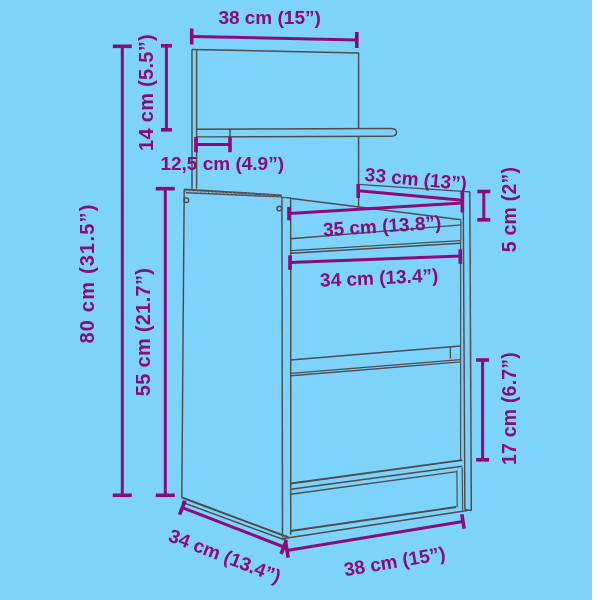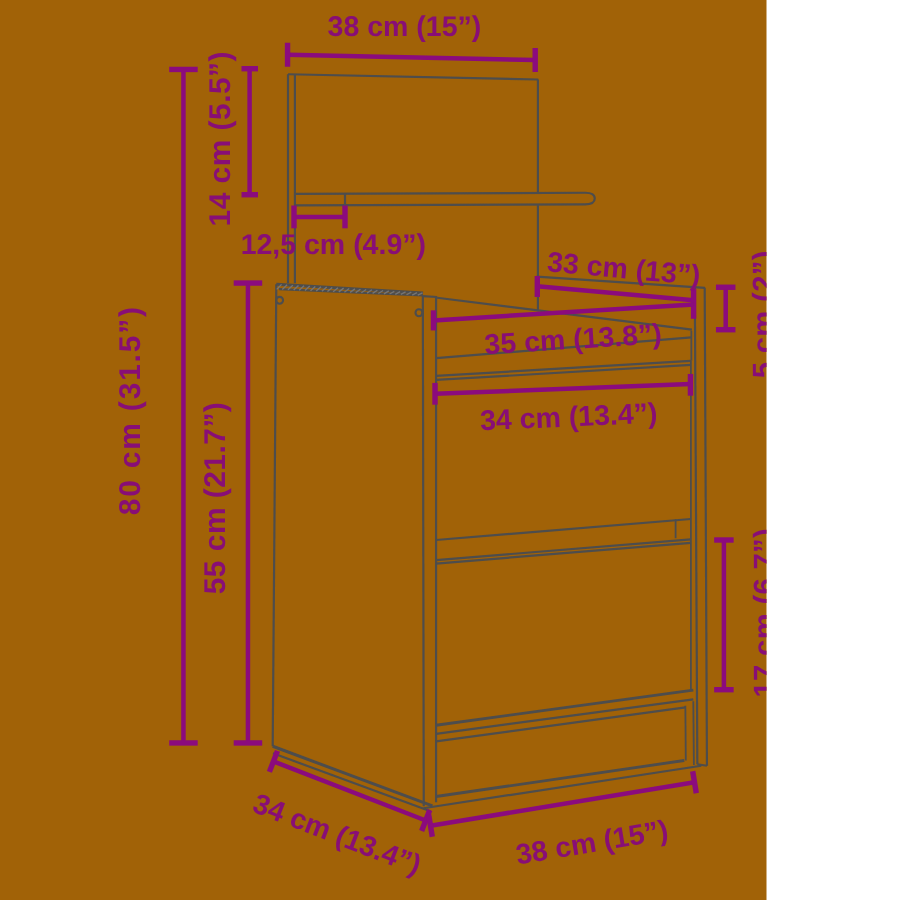--- a/index.html
+++ b/index.html
@@ -1,16 +1,16 @@
 <!DOCTYPE html>
 <html><head>
 <meta charset="utf-8">
 <style>
   html,body{margin:0;padding:0;background:#ffffff;}
-  #stage{width:511px;height:600px;position:relative;background:#a16207;overflow:hidden;}
+  #stage{width:592px;height:600px;position:relative;background:#7dd3fc;overflow:hidden;}
   svg{display:block;}
   text{font-family:"Liberation Sans",sans-serif;font-weight:bold;fill:#880E76;font-size:19px;}
 </style>
 </head>
 <body>
 <div id="stage">
 <svg width="600" height="600" viewBox="0 0 600 600">
 <g stroke-linecap="butt" fill="none">
 
 <g stroke="#4d4d4d" stroke-width="1.45">

